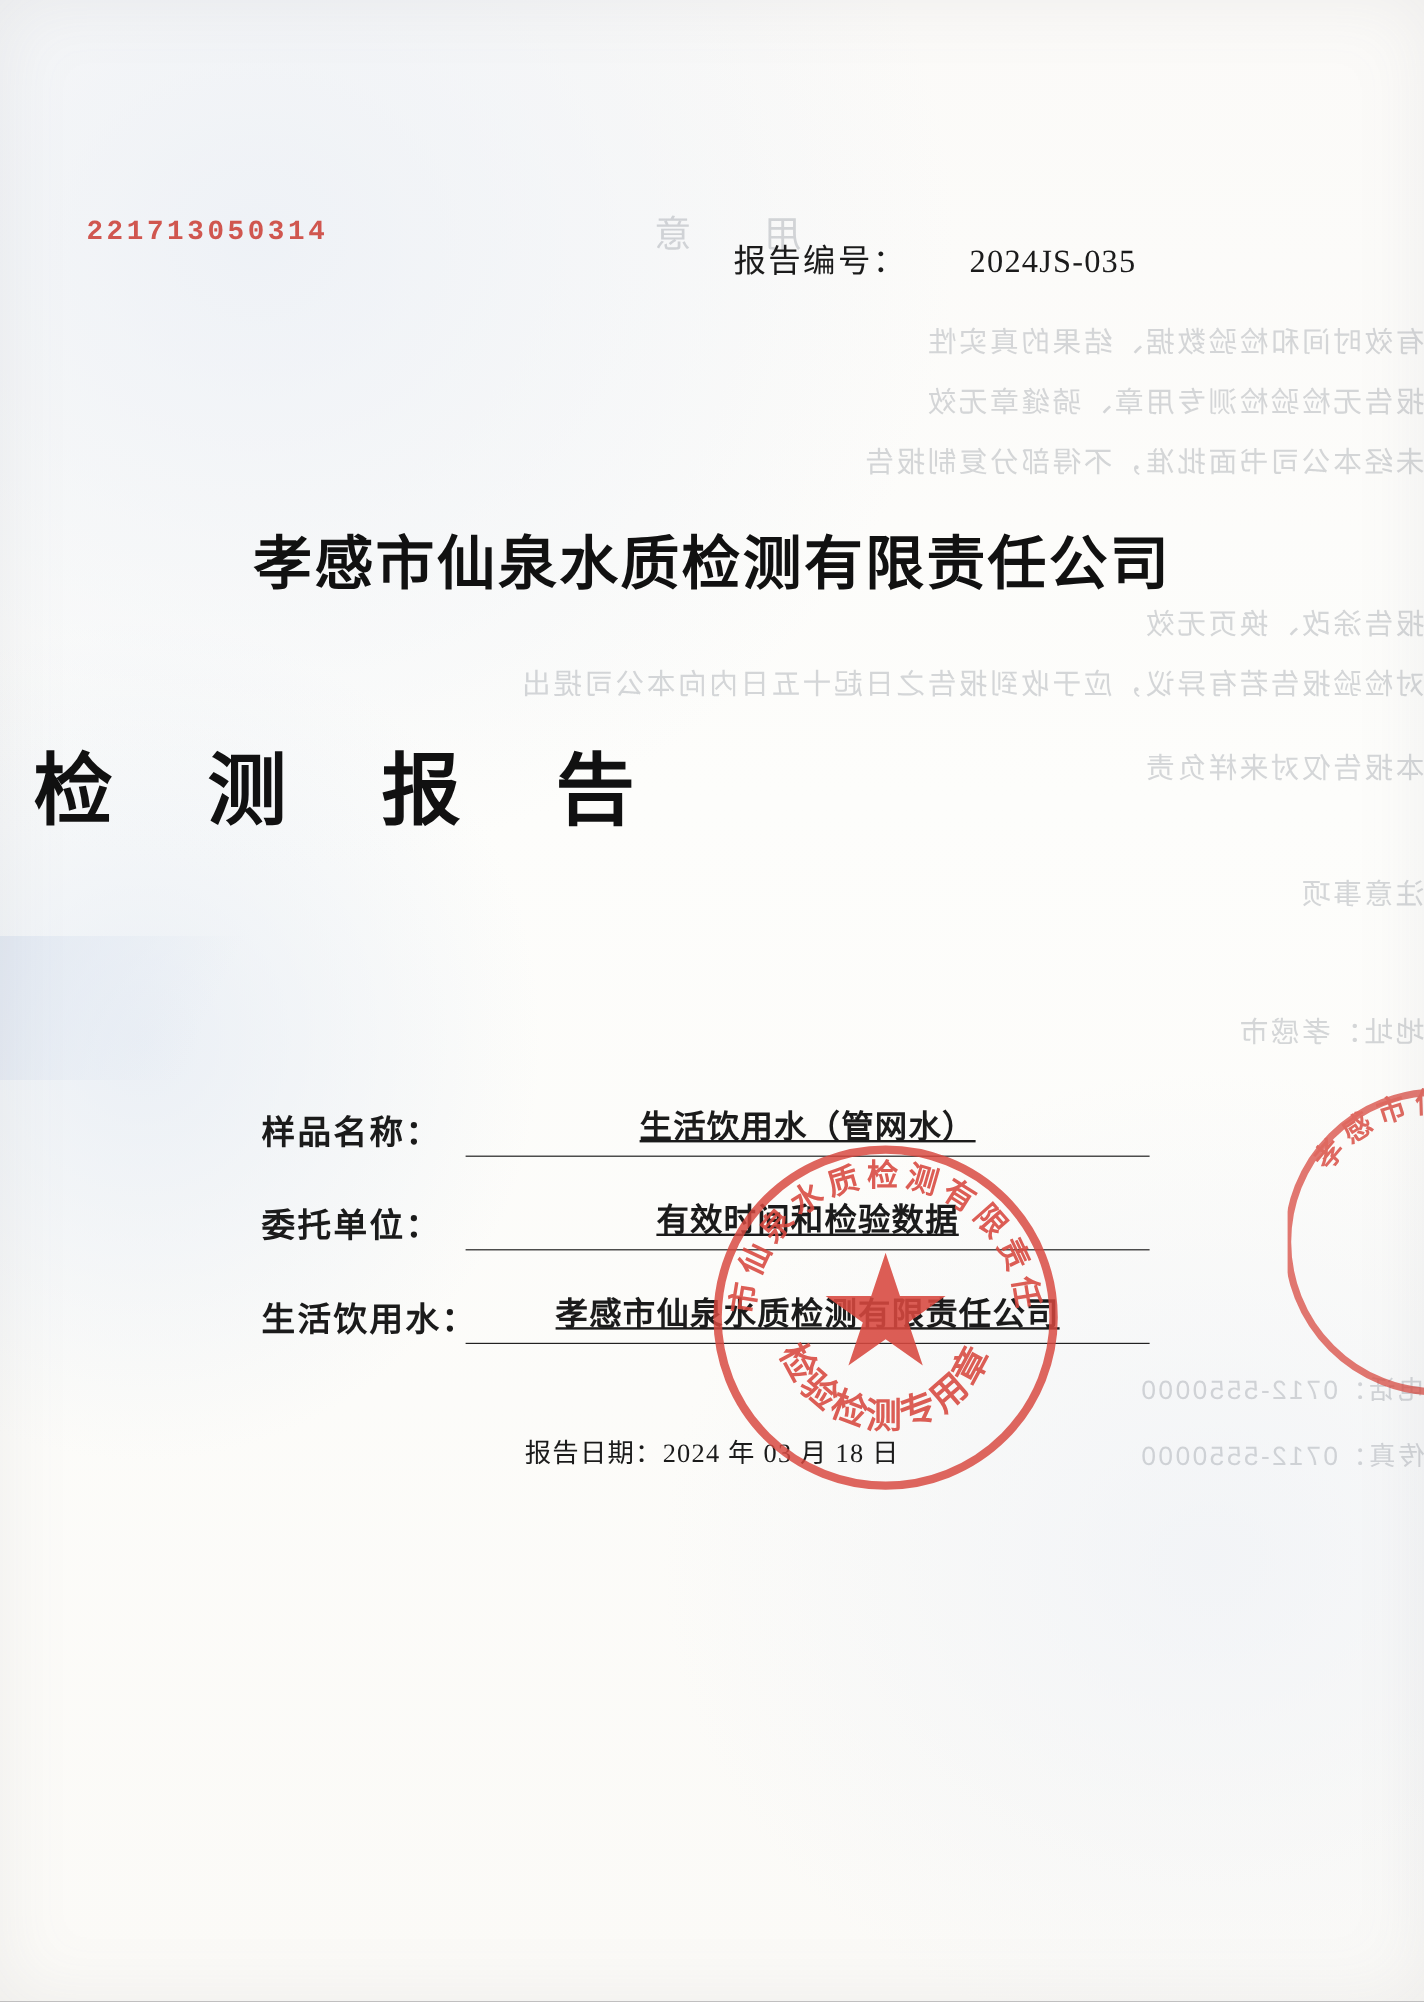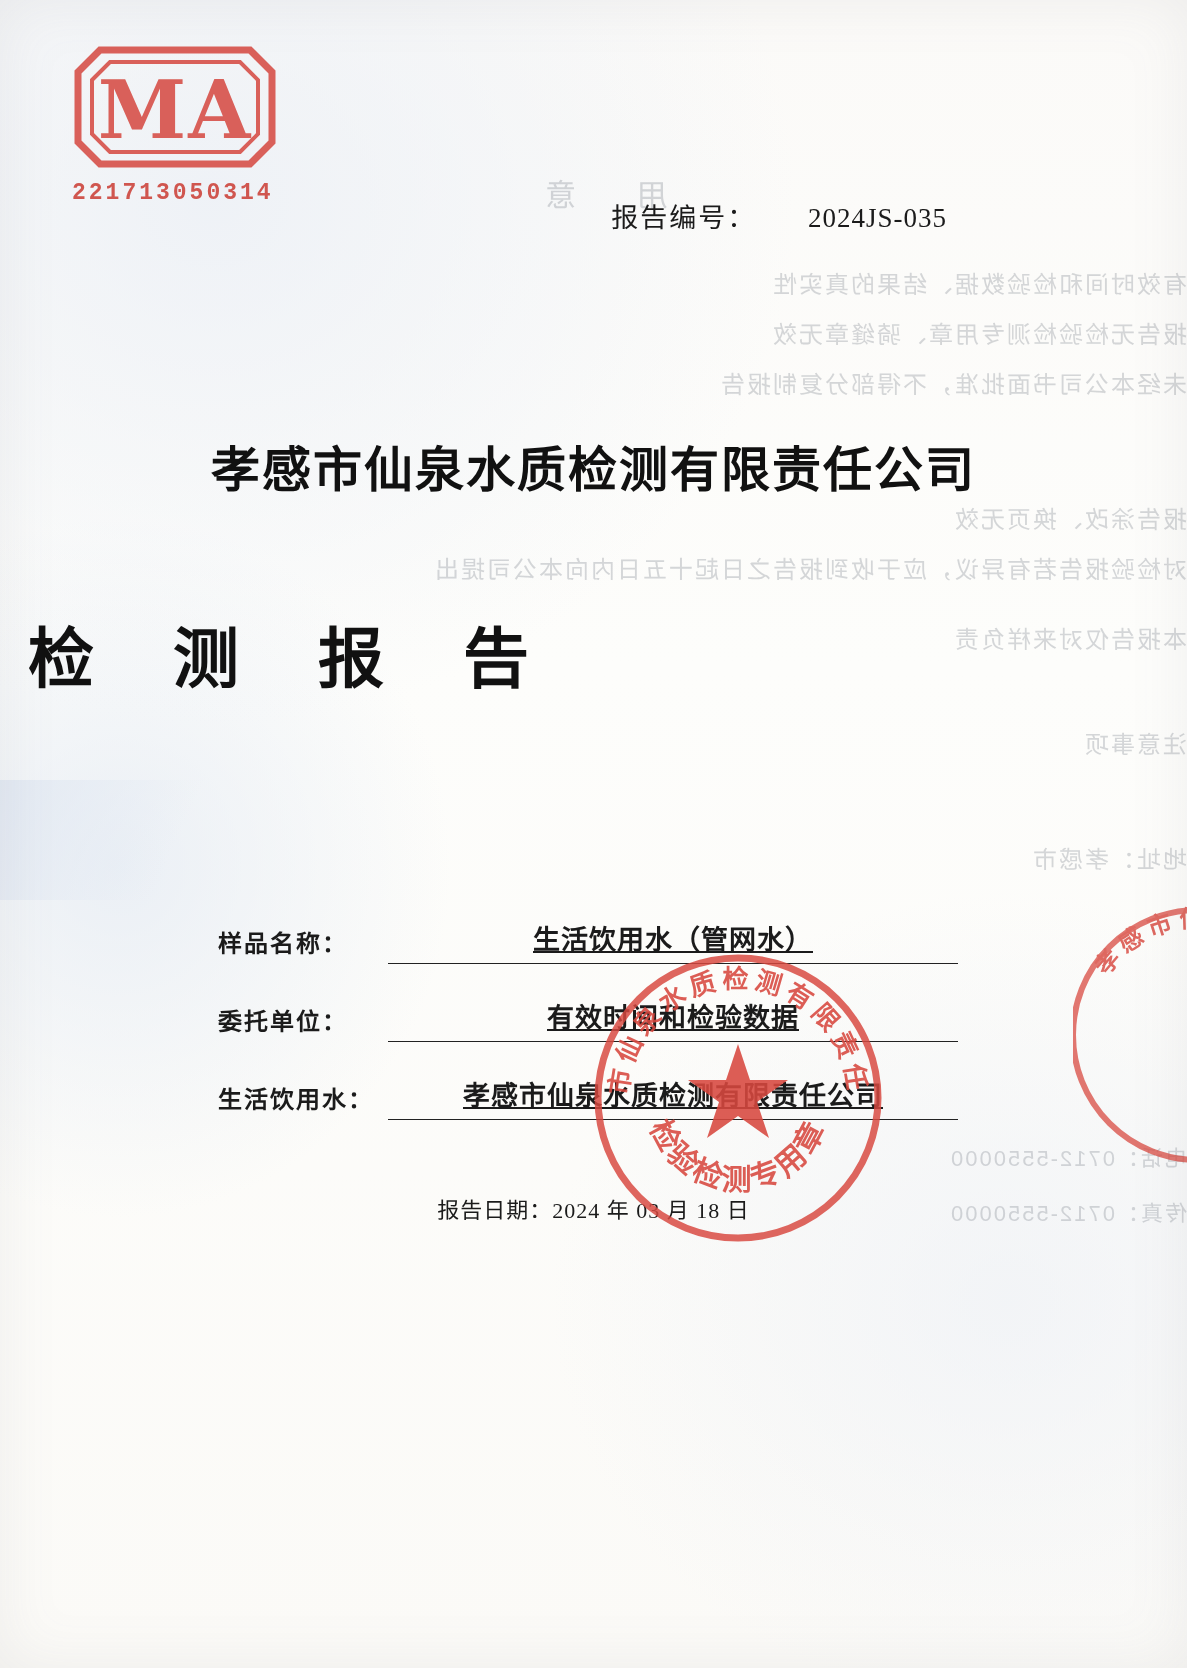--- a/index.html
+++ b/index.html
@@ -114,21 +114,21 @@
   }
   .field-row {
     display: flex;
     align-items: flex-end;
     margin-bottom: 34px;
     height: 44px;
   }
   .field-label {
     font-family: "DejaVu Sans", "Liberation Sans", sans-serif;
     font-weight: bold;
-    font-size: 24px;
+    font-size: 28px;
     letter-spacing: 2px;
     white-space: nowrap;
     width: 170px;
     line-height: 40px;
     margin-top: 36px;
   }
   .field-value {
     flex: 1;
     border-bottom: 1.6px solid #222;
     text-align: center;
@@ -198,27 +198,20 @@
   <div class="bleed" style="top:500px; left:300px; font-size:24px;">报告涂改、换页无效</div>
   <div class="bleed" style="top:550px; left:640px; font-size:24px;">对检验报告若有异议，应于收到报告之日起十五日内向本公司提出</div>
   <div class="bleed" style="top:620px; left:215px; font-size:24px;">本报告仅对来样负责</div>
   <div class="bleed" style="top:725px; left:455px; font-size:24px;">注意事项</div>
   <div class="bleed" style="top:840px; left:200px; font-size:24px;">地址：孝感市</div>
   <div class="bleed" style="top:1140px; left:745px; font-size:22px;">电话：0712-5550000</div>
   <div class="bleed" style="top:1195px; left:745px; font-size:22px;">传真：0712-5550000</div>
 
   <div class="scan-fold"></div>
 
-  <div class="ma-mark">
-    <svg width="210" height="130" viewBox="0 0 210 130">
-      <path d="M8,30 L30,8 L180,8 L202,30 L202,100 L180,122 L30,122 L8,100 Z" fill="none" stroke="#d9605a" stroke-width="7"></path>
-      <path d="M22,38 L40,20 L170,20 L188,38 L188,92 L170,110 L40,110 L22,92 Z" fill="none" stroke="#d9605a" stroke-width="4"></path>
-      <text x="105" y="96" text-anchor="middle" font-family="DejaVu Serif, serif" font-size="80" font-weight="bold" fill="#d9605a" letter-spacing="2">MA</text>
-    </svg>
-  </div>
   <div class="ma-number">221713050314</div>
 
   <div class="report-no">
     <span class="label">报告编号：</span>
     <span class="value">2024JS-035</span>
   </div>
 
   <div class="company-title">孝感市仙泉水质检测有限责任公司</div>
   <div class="doc-title">检 测 报 告</div>
 

